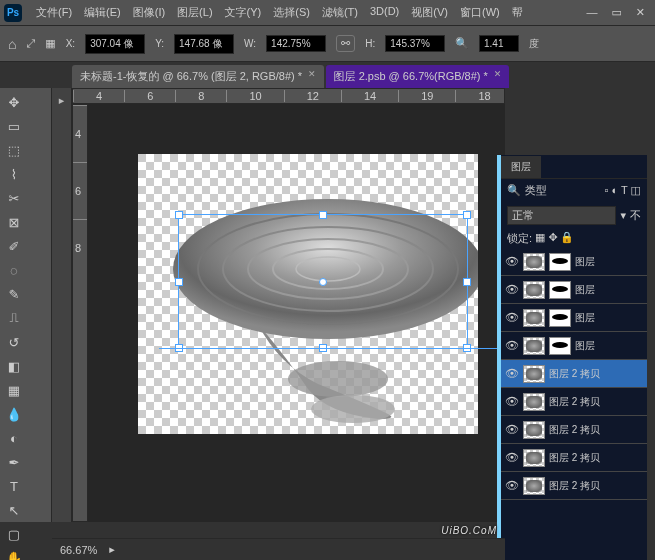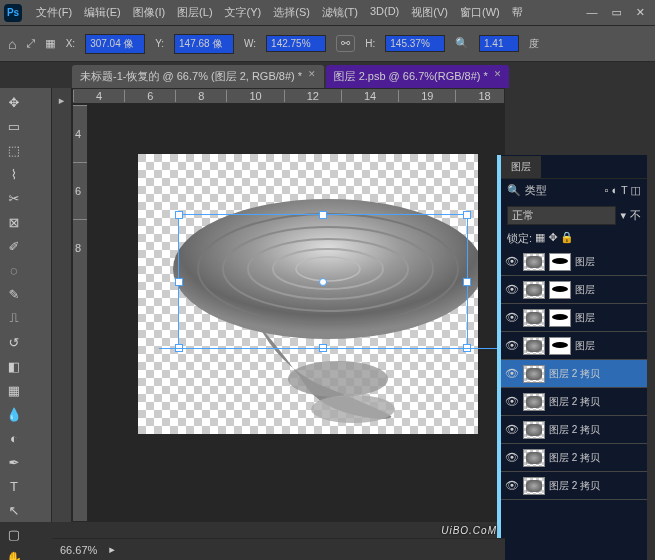--- a/index.html
+++ b/index.html
@@ -2,21 +2,21 @@
 <html><head>
 <meta charset="utf-8">
 <style>
 *{margin:0;padding:0;box-sizing:border-box;font-family:"Microsoft YaHei",sans-serif;font-size:11px;color:#ccc;-webkit-user-select:none;user-select:none}
 body{background:#323232;width:655px;height:560px;overflow:hidden;position:relative}
 .menubar{height:26px;background:#535353;display:flex;align-items:center;padding-left:4px;border-bottom:1px solid #282828}
 .ps-logo{width:18px;height:18px;background:#001e36;color:#31a8ff;display:flex;align-items:center;justify-content:center;font-weight:bold;font-size:10px;margin-right:8px;border-radius:4px}
 .menu-item{padding:0 6px;cursor:pointer}
 .win-controls{margin-left:auto;display:flex;gap:14px;padding-right:10px}
 .optbar{height:36px;background:#535353;display:flex;align-items:center;padding:0 8px;gap:10px;border-bottom:1px solid #282828}
-.opt-field{background:#1d4ed8;border:1px solid #282828;padding:2px 4px;min-width:60px;font-size:10px}
+.opt-field{background:#000000;border:1px solid #282828;padding:2px 4px;min-width:60px;font-size:10px}
 .opt-label{font-size:10px;color:#ccc}
 .home-icon{font-size:14px;cursor:pointer}
 .link-icon{border:1px solid #777;padding:1px 4px;border-radius:3px;cursor:pointer}
 .tabbar{height:26px;background:#323232;display:flex;align-items:flex-end;padding-left:72px;gap:2px}
 .tab{background:#535353;padding:4px 8px;font-size:10px;border-top-left-radius:3px;border-top-right-radius:3px;cursor:pointer;display:flex;align-items:flex-start;gap:6px}
 .tab.active{background:#4c1d95}
 .tab-close{font-size:9px;color:#aaa}
 .ruler-h{position:absolute;left:72px;top:88px;right:150px;height:16px;background:#535353;border:1px solid #282828;font-size:8px;display:flex;align-items:center;overflow:hidden}
 .ruler-h span{padding:0 22px;border-left:1px solid #888}
 .ruler-v{position:absolute;left:72px;top:104px;width:16px;bottom:38px;background:#535353;border:1px solid #282828;font-size:8px;display:flex;flex-direction:column;overflow:hidden}

